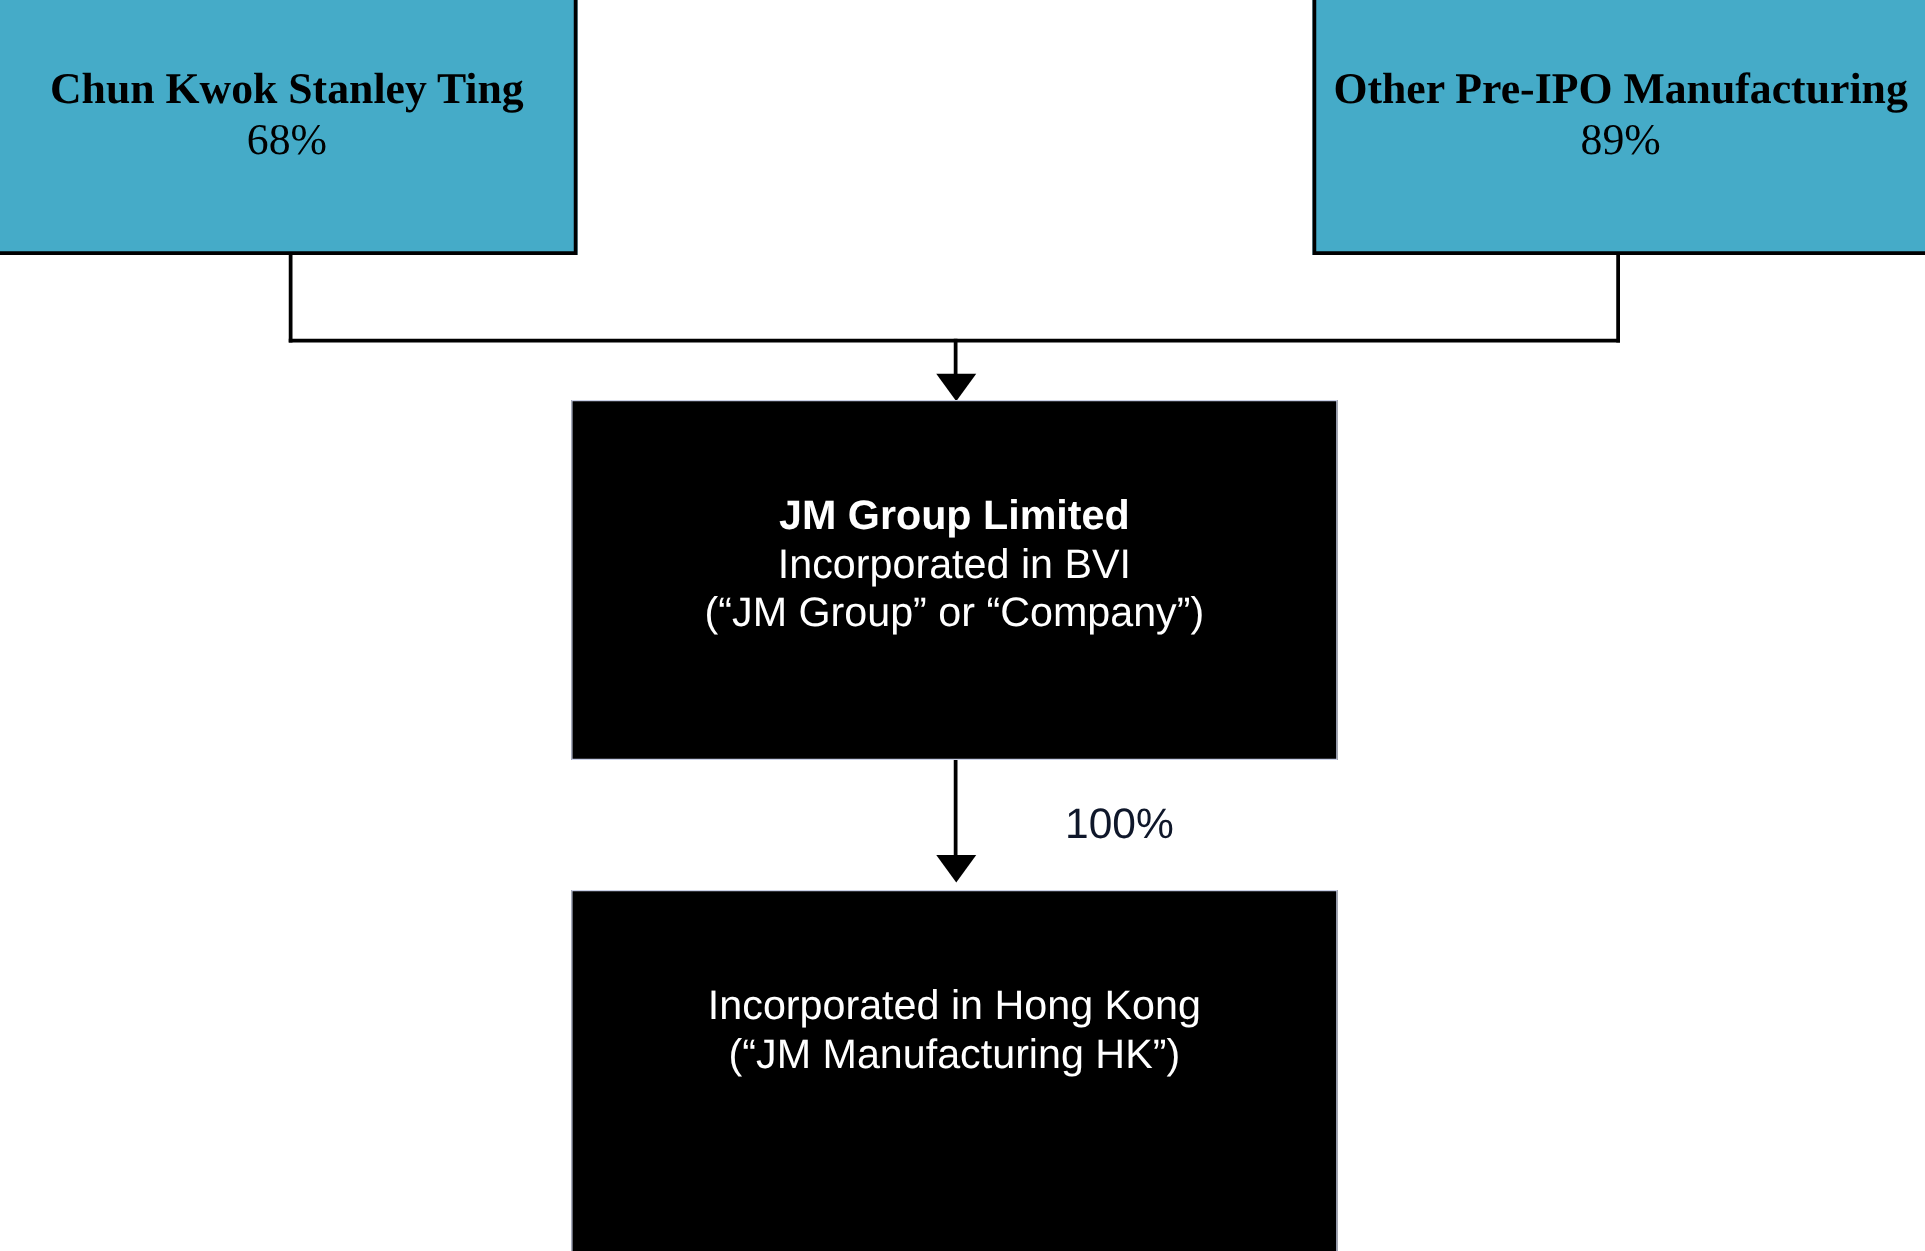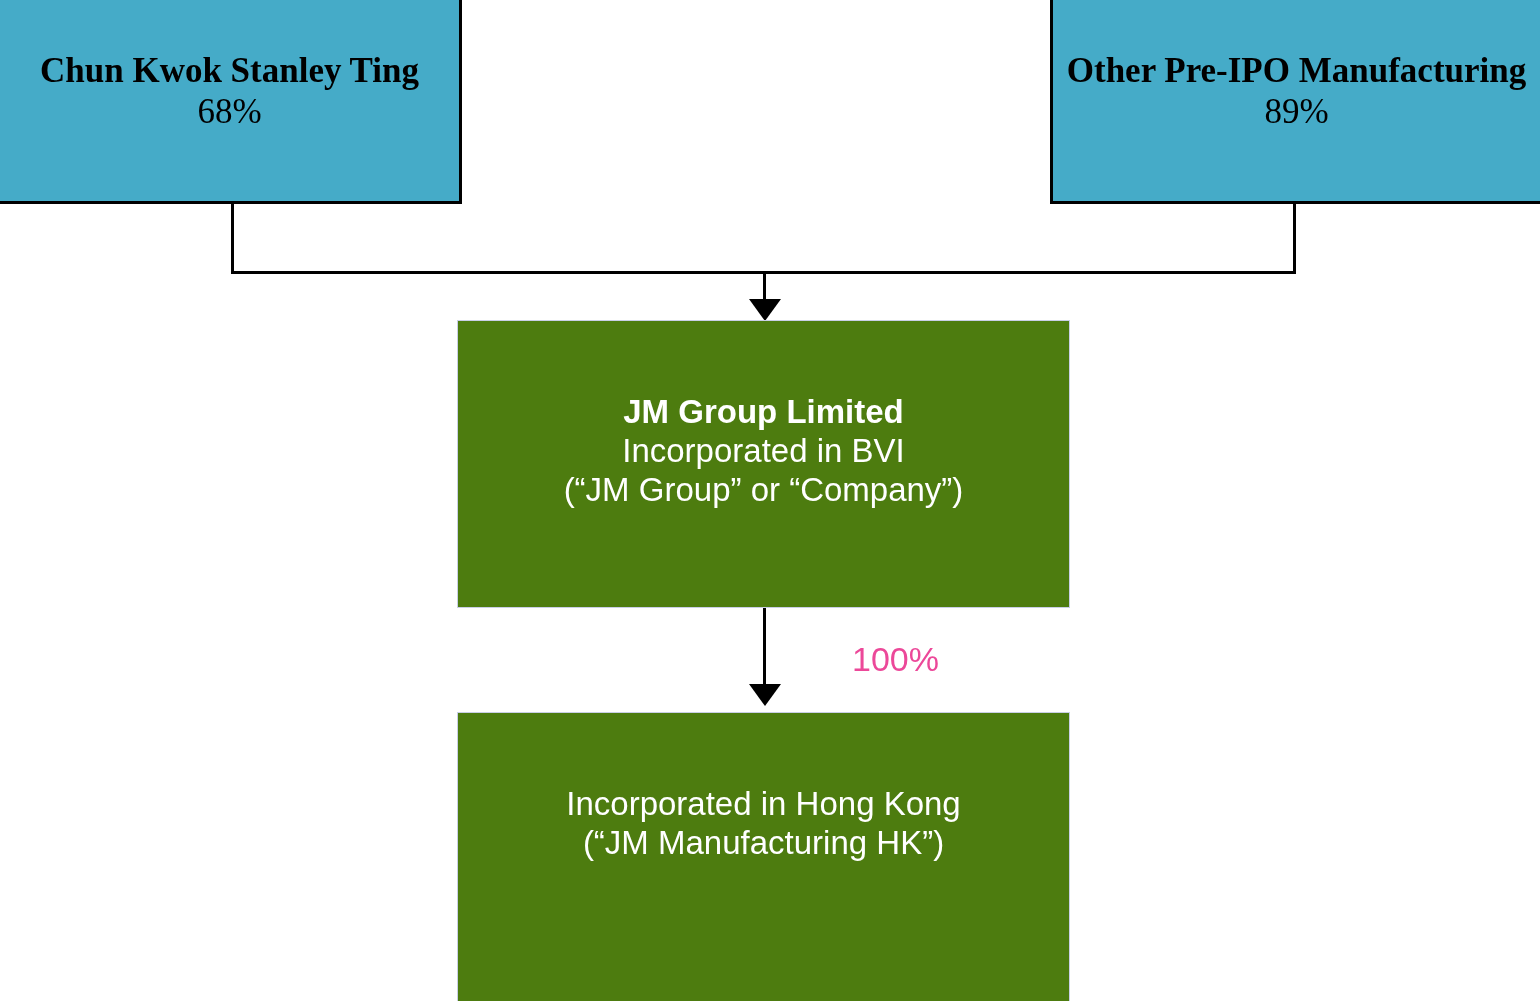--- a/index.html
+++ b/index.html
@@ -34,21 +34,21 @@
 
   .shareholder {
     background: #45abc8;
     border: 3px solid #000000;
     color: #000000;
   }
   .shareholder .line        { font-size: 35px; font-family: Liberation Serif, serif; }
   .shareholder .line.bold   { font-size: 35px; }
 
   .entity {
-    background: #4d7c0f;
+    background: #000000;
     border: 1px solid #c9cfe6;
     color: #ffffff;
   }
   .entity .line      { font-size: 33px; }
   .entity .line.bold { font-size: 33px; }
 
   
   #node-ting {
     left: -3px;  top: -3px;
     width: 465px; height: 207px;
@@ -87,21 +87,21 @@
     border-left: 16px solid transparent;
     border-right: 16px solid transparent;
     border-top: 22px solid #000000;
   }
   #arrow-to-group { left: 749px; top: 299px; }
   #arrow-to-mfg   { left: 749px; top: 684px; }
 
   .edge-label {
     position: absolute;
     font-size: 34px;
-    color: #ec4899;
+    color: #0f172a;
     white-space: nowrap;
   }
   #label-100 { left: 852px; top: 640px; }
 </style>
 </head>
 <body>
 
 <div id="canvas">
 
   <div class="node shareholder" id="node-ting">

